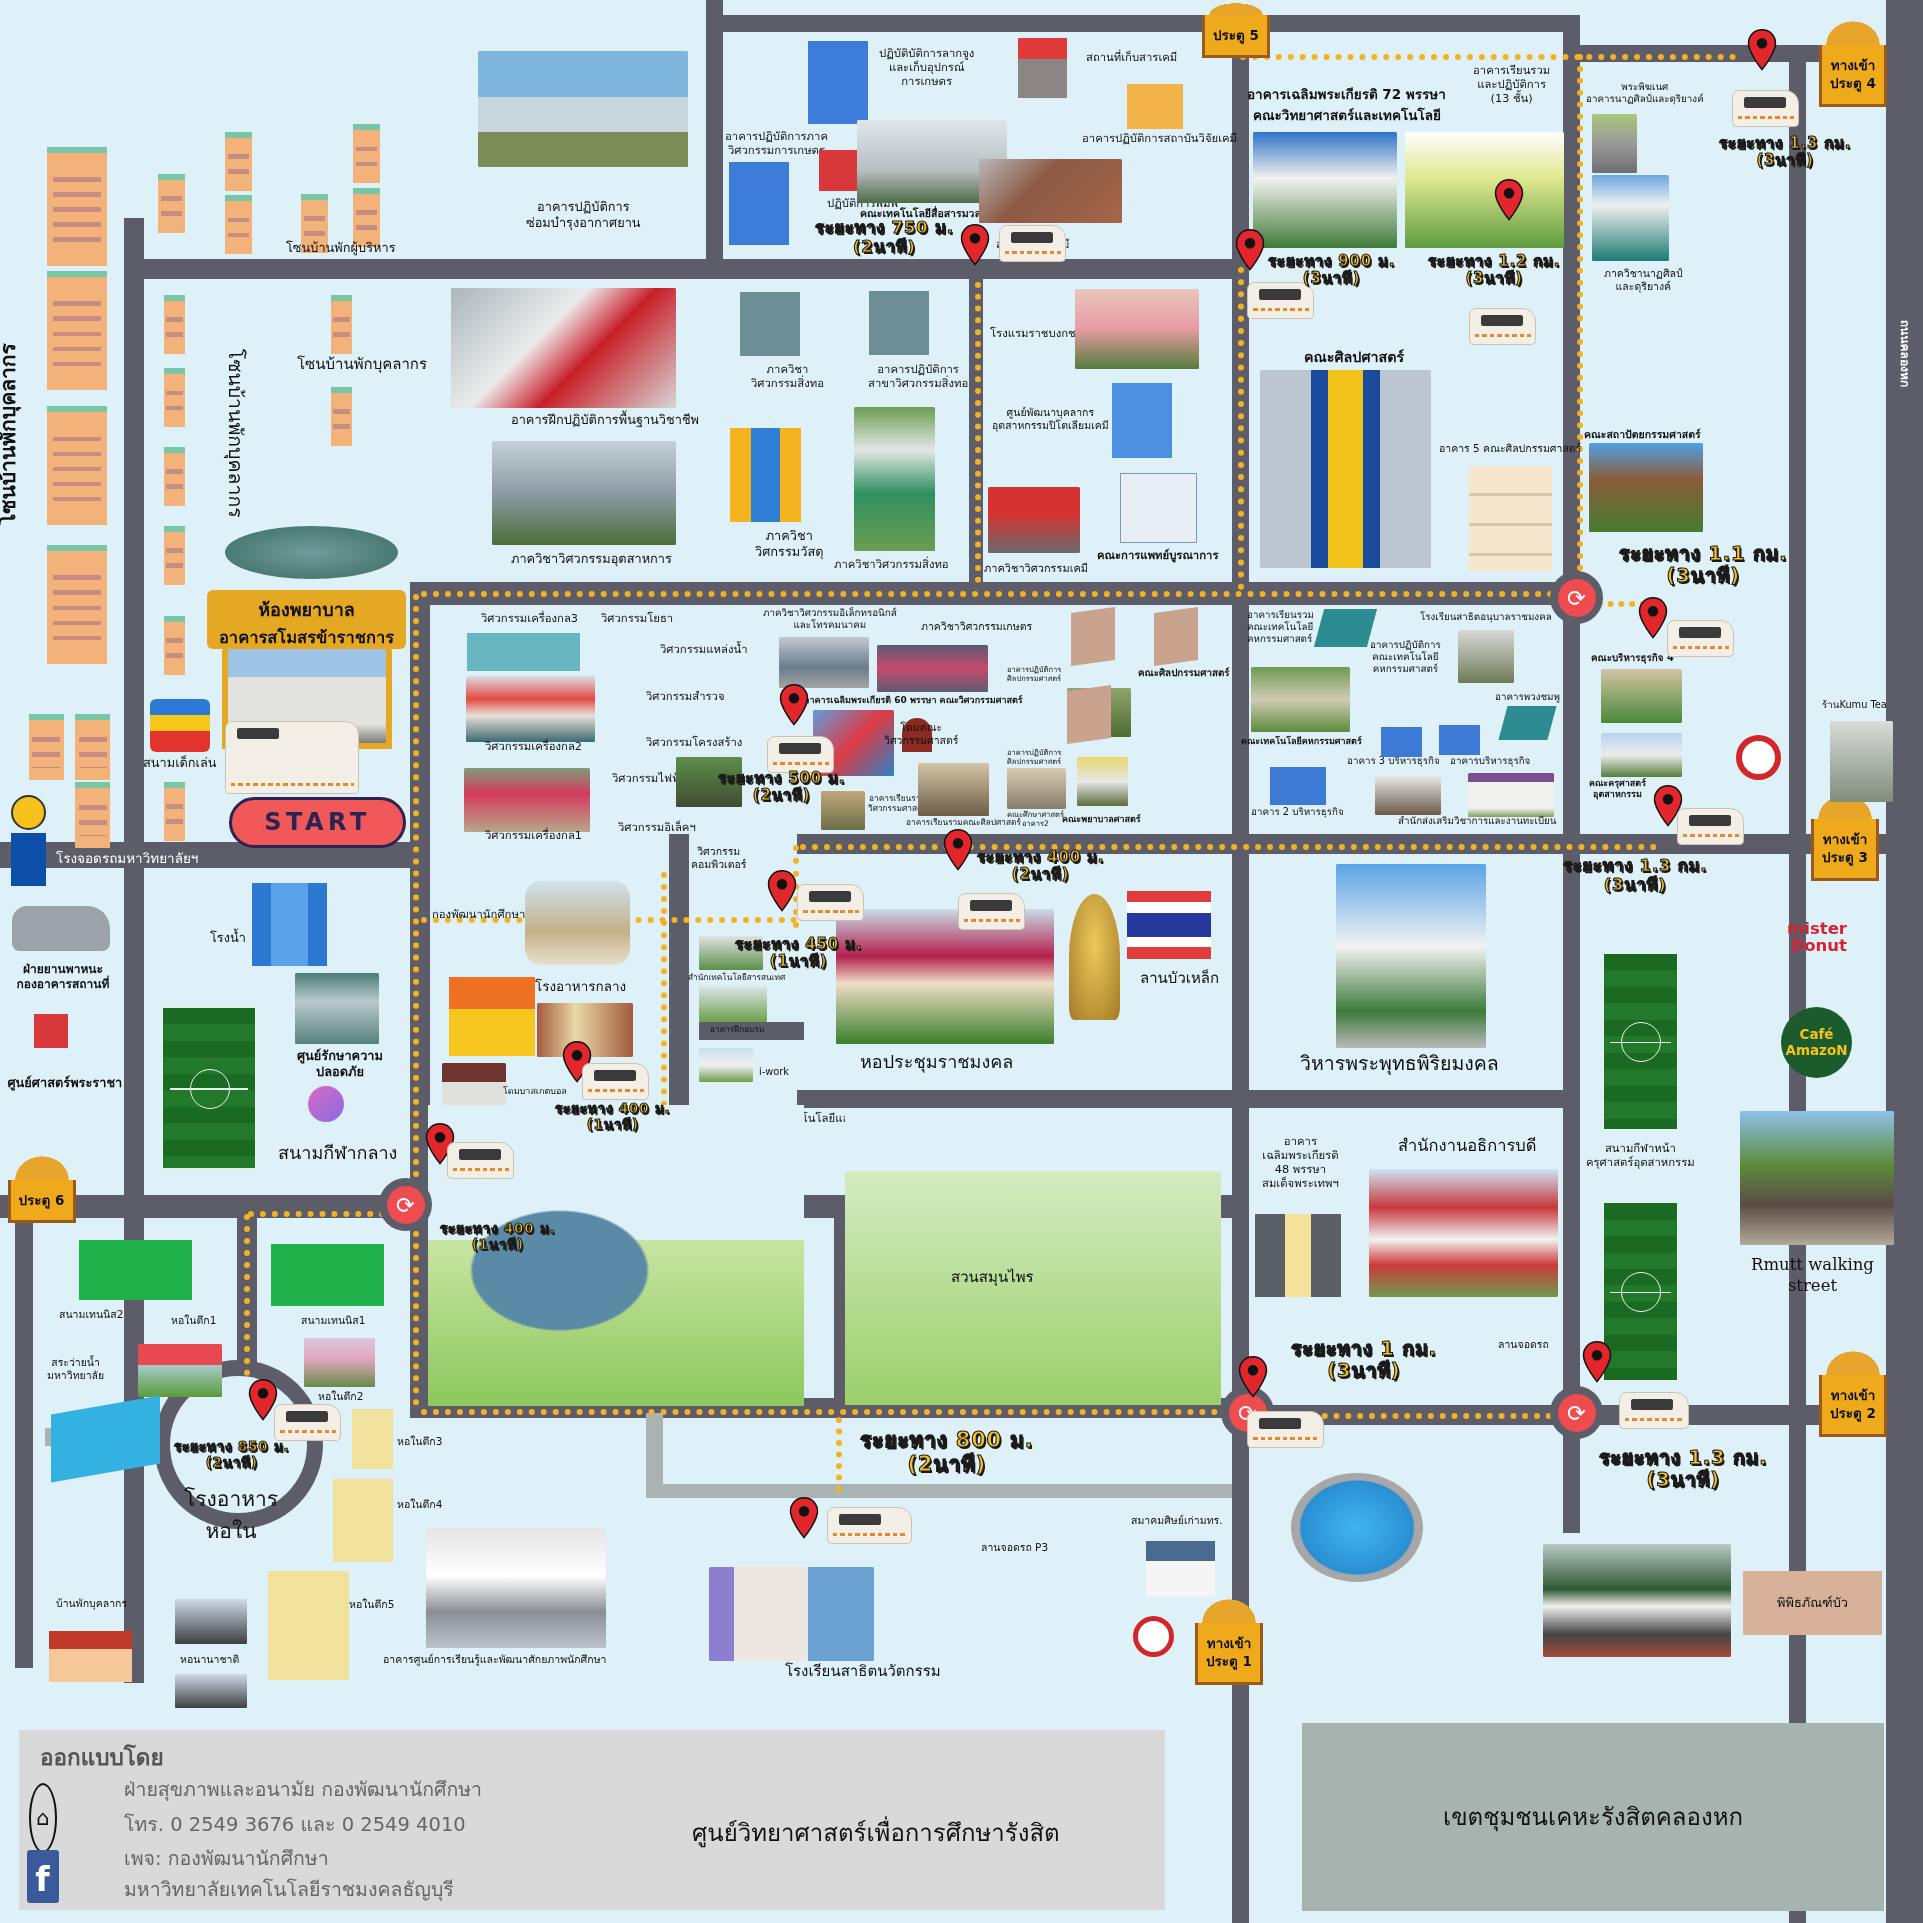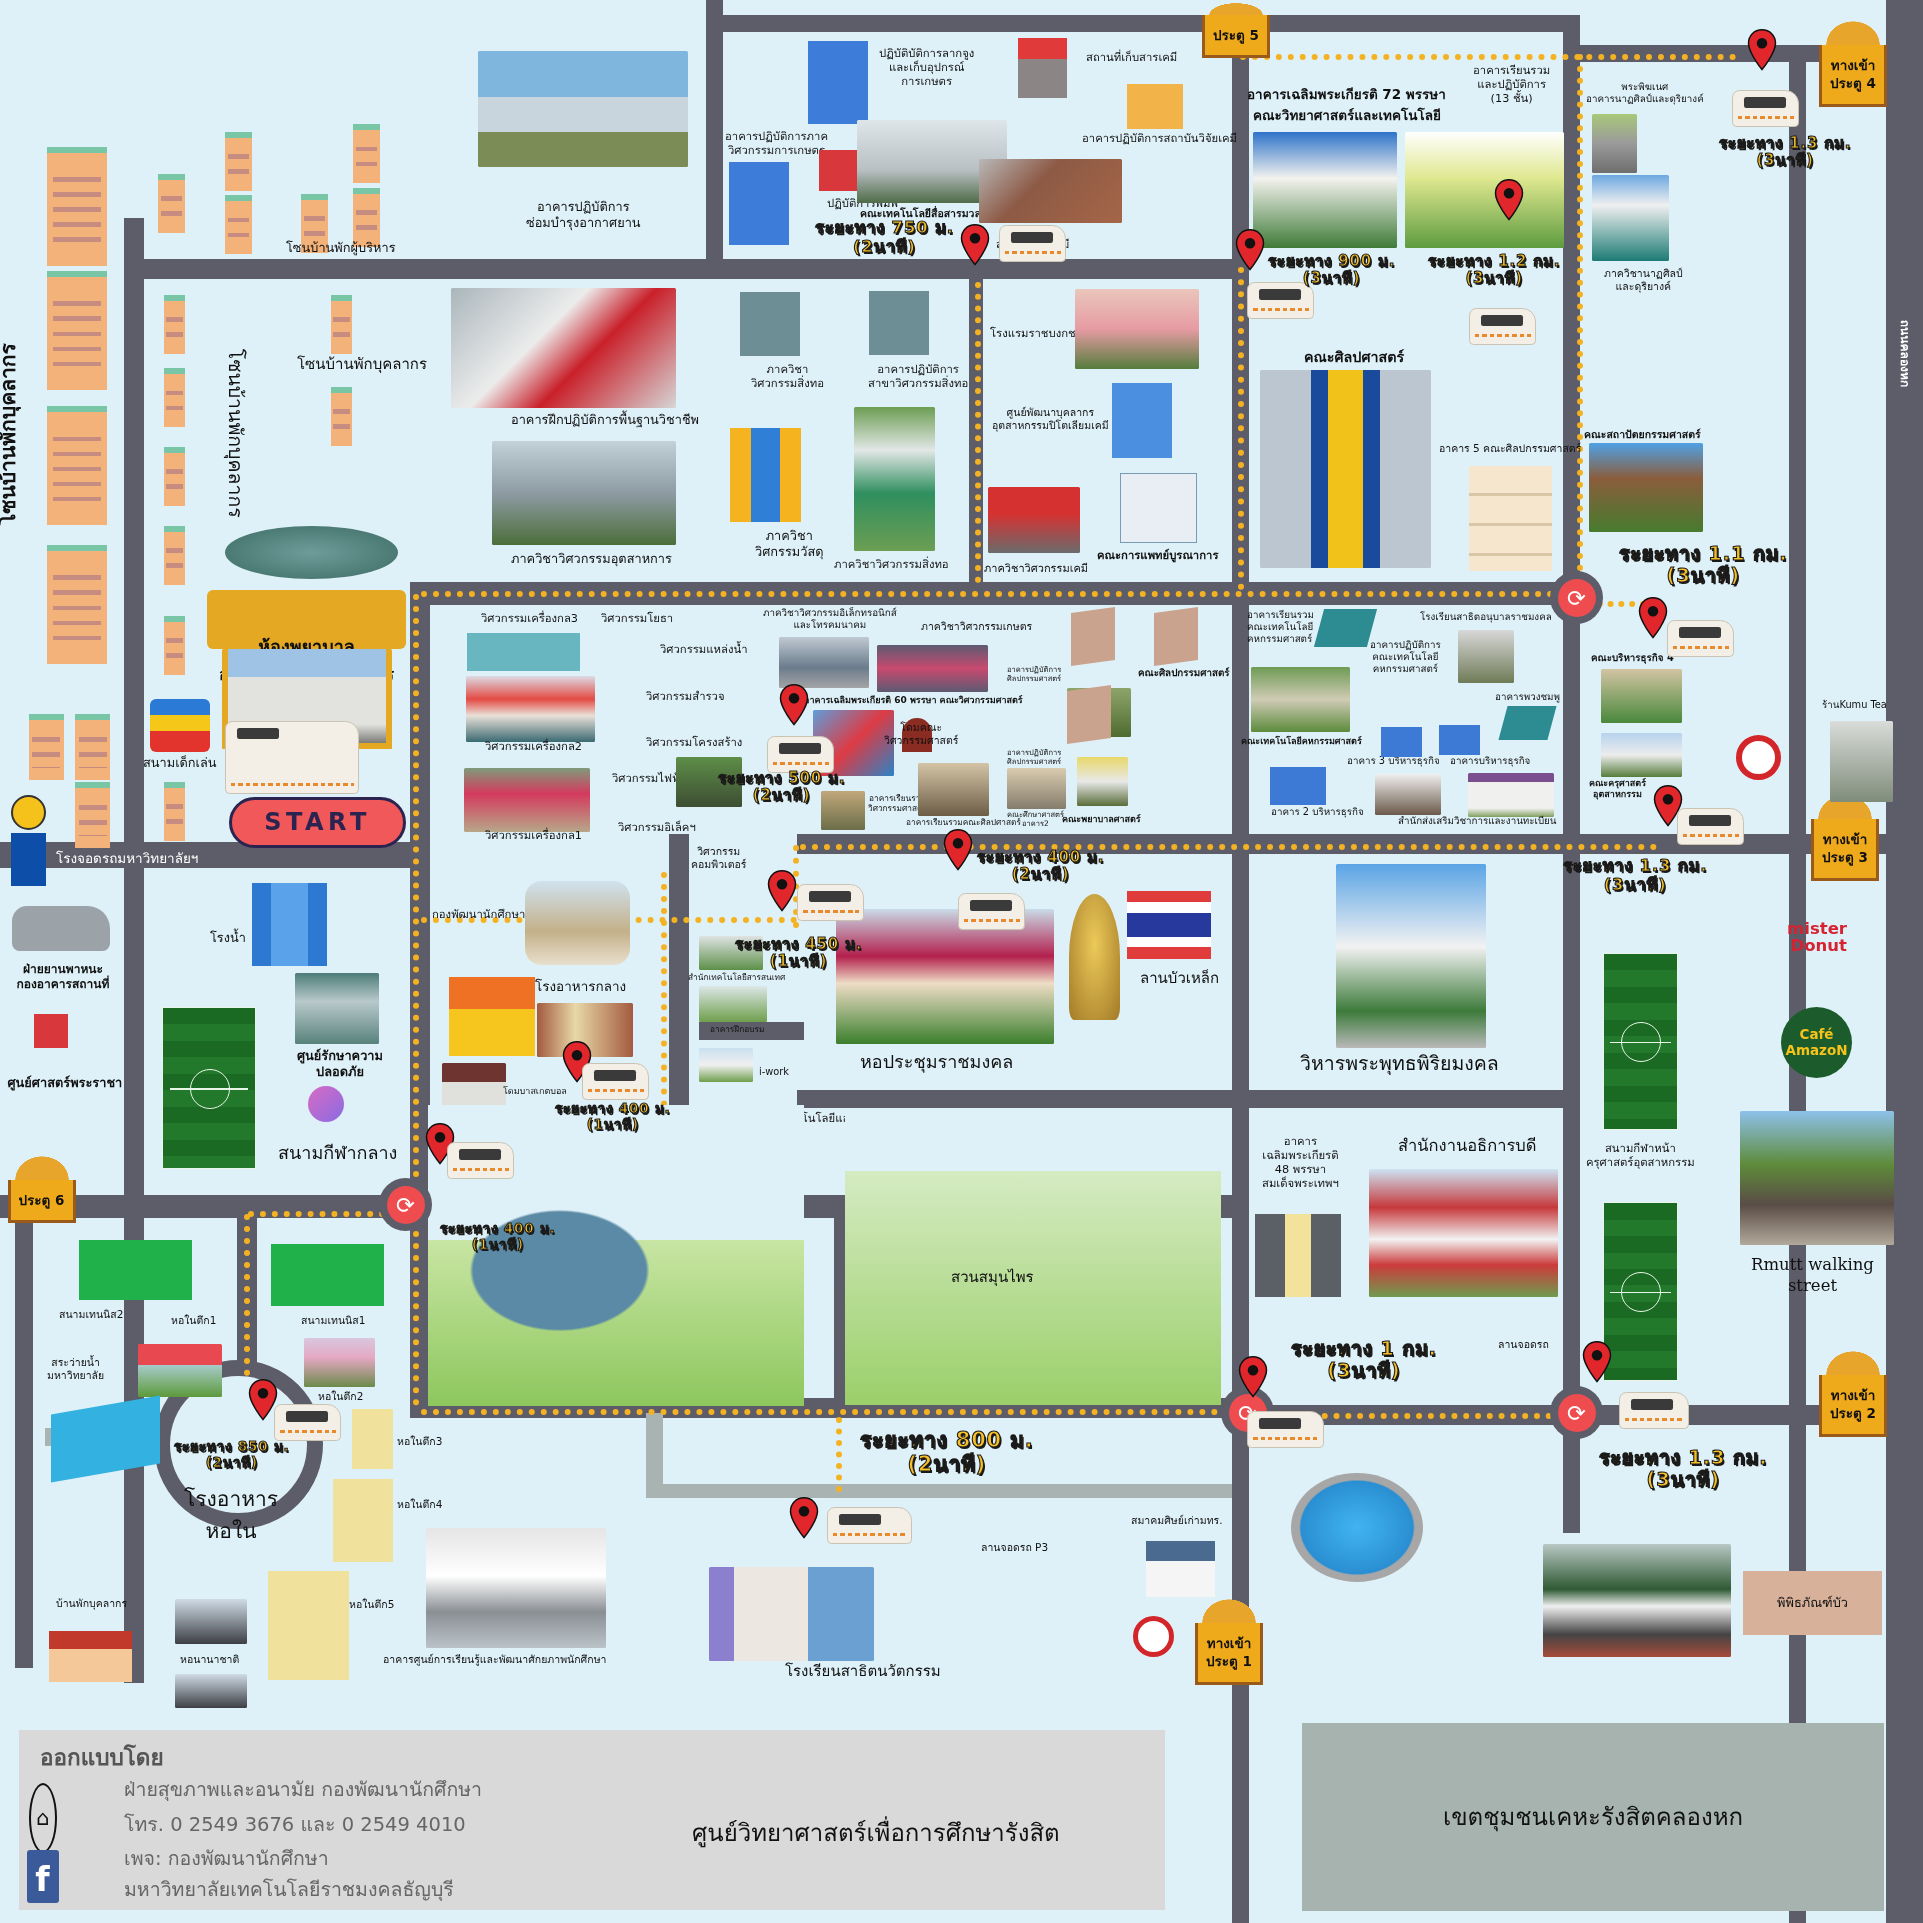--- a/index.html
+++ b/index.html
@@ -131,21 +131,21 @@
   <div>ซ่อมบำรุงอากาศยาน</div>
 </div>
 
 <div class="photo" style="left:451px;top:288px;width:225px;height:120px;background:linear-gradient(135deg,#aab6bb,#ececec 40%,#c9202a 60%,#d6d6d6);"></div>
 <div class="lbl" style="left:511px;top:412px;">อาคารฝึกปฏิบัติการพื้นฐานวิชาชีพ</div>
 <div class="photo" style="left:492px;top:441px;width:184px;height:104px;background:linear-gradient(180deg,#c2d2d8,#8e9ba4 50%,#4b6e3a);"></div>
 <div class="lbl" style="left:511px;top:551px;">ภาควิชาวิศวกรรมอุตสาหการ</div>
 <div class="photo" style="left:225px;top:526px;width:173px;height:53px;border-radius:50%;background:radial-gradient(#6f9c9a,#3b6c63);"></div>
 
 <div class="abs" style="left:207px;top:590px;width:199px;height:59px;background:#e4a823;border-radius:6px;text-align:center;padding-top:4.5px;box-sizing:border-box;">
-  <div style="font-weight:bold;font-size:18px;color:#111;margin-top:37px;">ห้องพยาบาล</div>
+  <div style="font-weight:bold;font-size:18px;color:#111;">ห้องพยาบาล</div>
   <div style="font-weight:bold;font-size:16.5px;color:#111;">อาคารสโมสรข้าราชการ</div>
 </div>
 <div class="photo" style="left:222px;top:649px;width:158px;height:94px;background:linear-gradient(180deg,#9fc3e4 0 30%,#e2e2de 30% 80%,#7b7b78);border:6px solid #e4a823;border-top:none;"></div>
 <div class="amb" style="left:225px;top:721px;width:132px;height:71px;"></div>
 <div class="abs" style="left:229px;top:797px;width:177px;height:51px;background:#f1585a;border:3.8px solid #2c2450;border-radius:25.6px;box-sizing:border-box;text-align:center;line-height:44px;font-size:24px;font-weight:bold;color:#2c2450;letter-spacing:4.5px;">START</div>
 
 <div class="abs" style="left:150px;top:699px;width:60px;height:53px;background:linear-gradient(180deg,#2b7ad6 0 30%,#f5c719 30% 60%,#e2342d 60%);border-radius:6px;"></div>
 <div class="lbl" style="left:143px;top:755px;">สนามเด็กเล่น</div>
 
 <div class="abs" style="left:10.5px;top:795px;width:35px;height:90px;">
@@ -369,21 +369,21 @@
 </div>
 <div class="photo" style="left:1251px;top:667px;width:99px;height:65px;background:linear-gradient(180deg,#6e9b54,#d0cbb5 50%,#5c8b3c);"></div>
 <div class="lbl b" style="left:1241px;top:736px;font-size:9px;">คณะเทคโนโลยีคหกรรมศาสตร์</div>
 <div class="lbl" style="left:1495px;top:691px;font-size:9.8px;">อาคารพวงชมพู</div>
 <div class="abs" style="left:1503px;top:706px;width:49px;height:34px;background:#2c8c91;transform:skewX(-15deg);"></div>
 <div class="lbl" style="left:1347px;top:755px;font-size:9.8px;">อาคาร 3 บริหารธุรกิจ</div>
 <div class="abs" style="left:1381px;top:727px;width:41px;height:30px;background:#3c7ad6;"></div>
 <div class="lbl" style="left:1450px;top:755px;font-size:9.8px;">อาคารบริหารธุรกิจ</div>
 <div class="abs" style="left:1439px;top:725px;width:41px;height:30px;background:#3c7ad6;"></div>
 <div class="abs" style="left:1270px;top:767px;width:56px;height:38px;background:#3c7ad6;"></div>
-<div class="lbl" style="left:1251px;top:806px;font-size:9.8px;margin-left:20px;">อาคาร 2 บริหารธุรกิจ</div>
+<div class="lbl" style="left:1251px;top:806px;font-size:9.8px;">อาคาร 2 บริหารธุรกิจ</div>
 <div class="photo" style="left:1375px;top:774px;width:66px;height:41px;background:linear-gradient(180deg,#efefef,#6b5a4a);"></div>
 <div class="photo" style="left:1468px;top:773px;width:86px;height:44px;background:linear-gradient(180deg,#7b4f8f 0 20%,#f0f0ee 20% 80%,#7fa05d);"></div>
 <div class="lbl" style="left:1398px;top:815px;font-size:9.8px;">สำนักส่งเสริมวิชาการและงานทะเบียน</div>
 
 <div class="lbl b" style="left:1591px;top:652px;font-size:9.8px;">คณะบริหารธุรกิจ 4</div>
 <div class="photo" style="left:1601px;top:669px;width:81px;height:54px;background:linear-gradient(180deg,#d3c4a3,#49883b);"></div>
 <div class="photo" style="left:1601px;top:733px;width:81px;height:44px;background:linear-gradient(180deg,#b7d3ee,#ececec 50%,#567d3b);"></div>
 <div class="lbl b" style="left:1589px;top:778px;font-size:9px;">
   <div>คณะครุศาสตร์</div>
   <div>อุตสาหกรรม</div>

